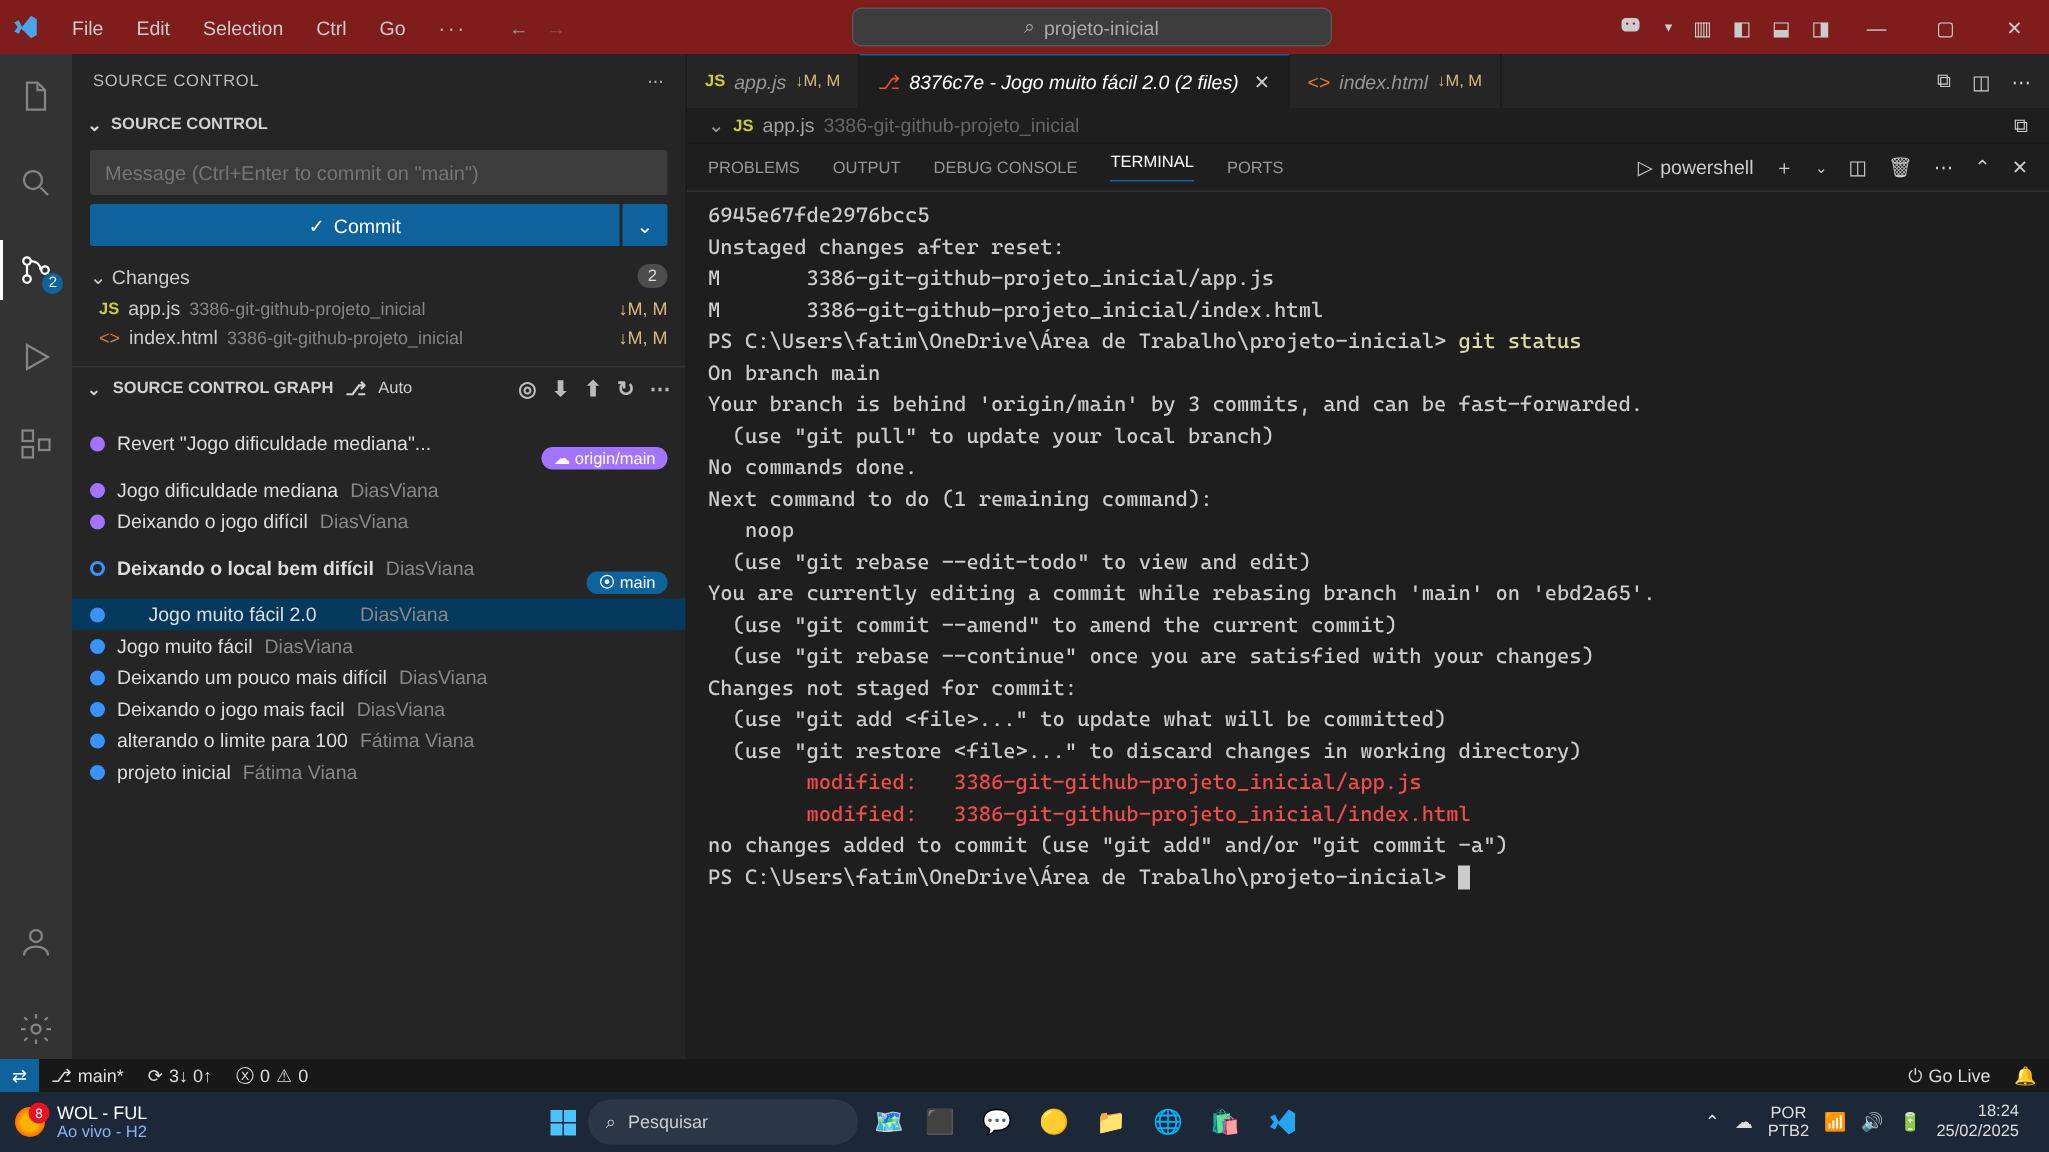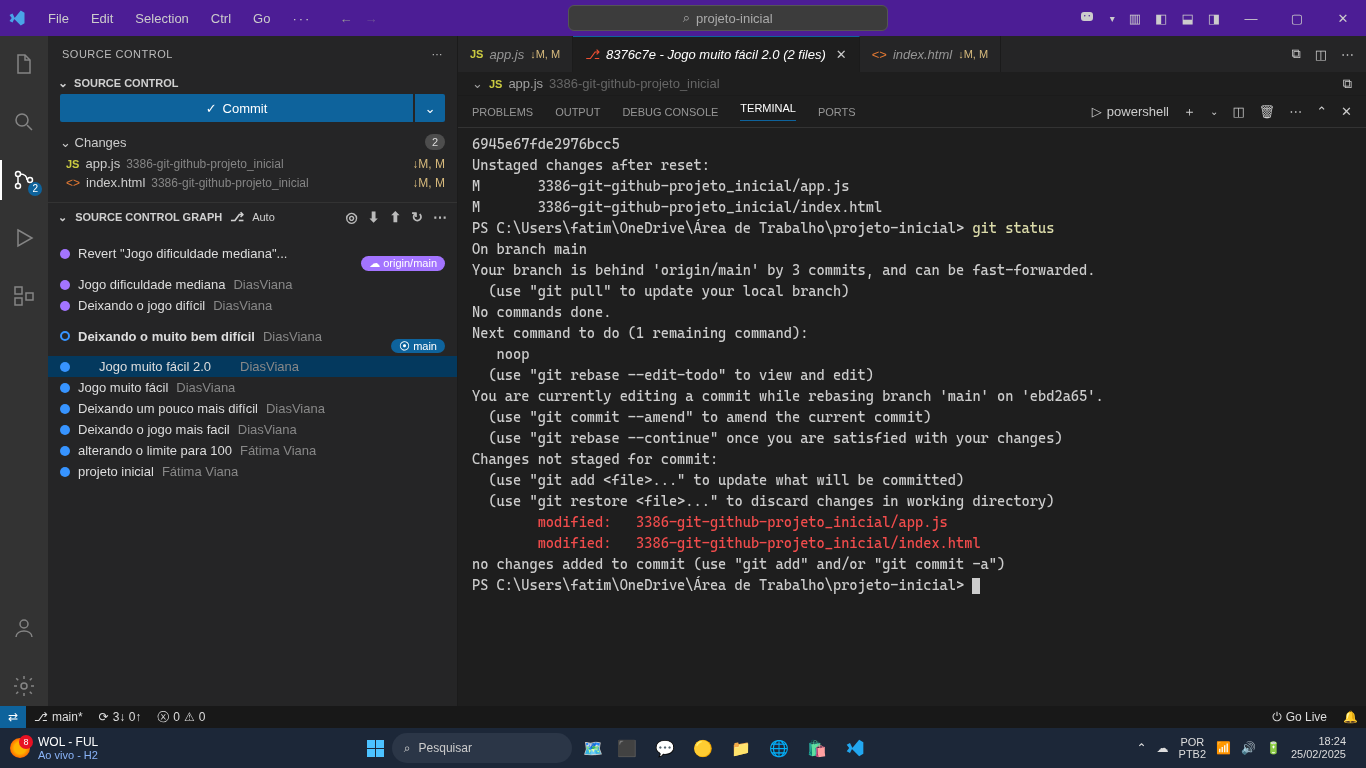--- a/index.html
+++ b/index.html
@@ -2,21 +2,21 @@
 <html><head>
 <meta charset="utf-8">
 <style>
 * { box-sizing: border-box; margin: 0; padding: 0; }
 body {
   width: 1366px; height: 768px;
   font-family: "Segoe UI", sans-serif;
   background: #1e1e1e; color: #cccccc;
   overflow: hidden; font-size: 13px;
 }
-.titlebar { height: 36px; background: #4c1d95; display: flex; align-items: center; color: #cccccc; }
+.titlebar { height: 36px; background: #7f1d1d; display: flex; align-items: center; color: #cccccc; }
 .titlebar .vscode-logo { width: 34px; display:flex; align-items:center; justify-content:center; }
 .titlebar .menu { display: flex; gap: 2px; padding-left: 4px; }
 .titlebar .menu span { padding: 4px 10px; cursor: default; }
 .titlebar .menu span.ellipsis { letter-spacing: 2px; }
 .titlebar .nav { display:flex; gap:12px; margin-left:18px; color:#999; }
 .titlebar .search { flex:1; display:flex; justify-content:center; }
 .titlebar .search .box { background:#3c3c3c; border:1px solid #555; border-radius:6px; height:26px; min-width:320px; display:flex; align-items:center; justify-content:center; gap:6px; color:#aaa; padding:0 12px; }
 .titlebar .right-icons { display:flex; align-items:center; gap:14px; padding-right:8px; color:#ccc; }
 .titlebar .win-controls { display:flex; gap:0; }
 .titlebar .win-controls span { width:46px; text-align:center; color:#ccc; }
@@ -195,20 +195,21 @@
 
   <div class="sidebar">
     <div class="title">
       <span>SOURCE CONTROL</span>
       <span>⋯</span>
     </div>
     <div class="section-hdr">
       <span class="chev">⌄</span>
       <span>SOURCE CONTROL</span>
     </div>
+    <input class="commit-msg" placeholder="Message (Ctrl+Enter to commit on &quot;main&quot;)" style="">
     <div class="commit-row">
       <button class="commit-btn">✓ <span>Commit</span></button>
       <button class="commit-dd">⌄</button>
     </div>
     <div class="changes-row">
       <span><span class="chev">⌄</span> <span>Changes</span></span>
       <span class="badge-count">2</span>
     </div>
     <div id="file-list">
         <div class="file-row">
@@ -250,21 +251,21 @@
           <span class="msg">Jogo dificuldade mediana</span> 
           <span class="author">DiasViana</span>
         </div>
         <div class="g-row">
           <span class="dot purple"></span>
           <span class="msg">Deixando o jogo difícil</span> 
           <span class="author">DiasViana</span>
         </div>
         <div class="g-row">
           <span class="dot ring"></span>
-          <span class="msg bold">Deixando o muito bem difícil</span> 
+          <span class="msg bold">Deixando o local bem difícil</span> 
           <span class="author">DiasViana</span>
           <span class="pill">⦿ main</span>
         </div>
         <div class="g-row selected">
           <span class="dot blue"></span>
           <span class="msg">Jogo muito fácil 2.0</span> 
           <span class="author">DiasViana</span>
         </div>
         <div class="g-row">
           <span class="dot blue"></span>

